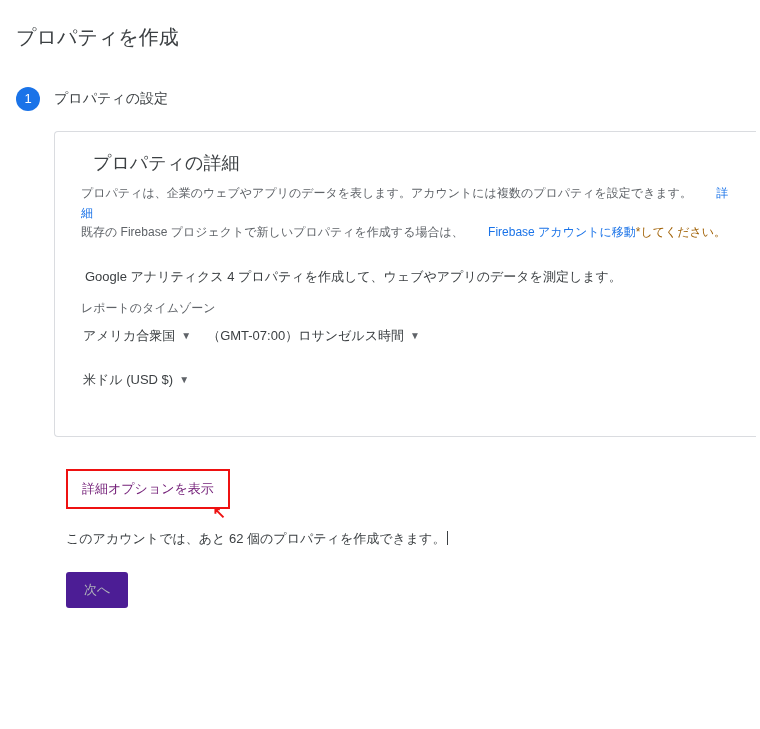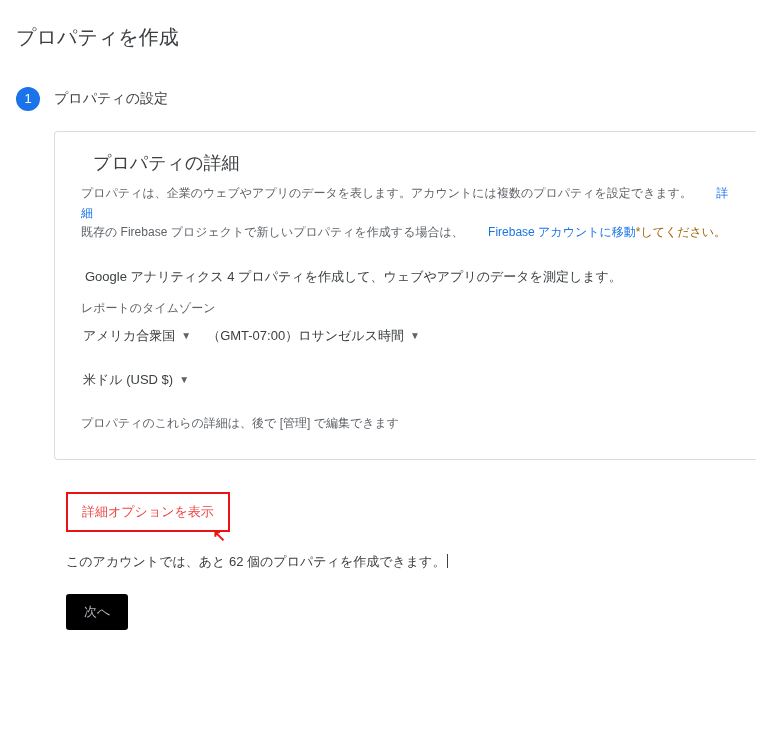--- a/index.html
+++ b/index.html
@@ -90,21 +90,21 @@
   .row-inline { display: flex; gap: 12px; align-items: center; margin-top: 2px; }
   .note { font-size: 12px; color: #5f6368; margin-top: 20px; }
   .adv-link-wrap {
     display: inline-block;
     border: 2px solid #e11;
     padding: 8px 14px;
     margin: 12px 0 2px 12px;
     position: relative;
   }
   .adv-link {
-    color: #ef4444;
+    color: #701a75;
     font-size: 13px;
     cursor: pointer;
   }
   .cursor-arrow {
     position: absolute;
     right: 2px;
     bottom: -14px;
     color: #e11;
     font-size: 16px;
     font-weight: bold;
@@ -118,21 +118,21 @@
   .quota .caret-bar {
     display: inline-block;
     width: 1px;
     height: 14px;
     background: #3c4043;
     vertical-align: -2px;
     margin-left: 2px;
   }
   .next-btn {
     display: inline-block;
-    background: #000000;
+    background: #4c1d95;
     color: #b0b4ba;
     padding: 8px 18px;
     font-size: 13px;
     border-radius: 3px;
     margin-left: 12px;
     cursor: default;
   }
 </style>
 </head>
 <body>
@@ -173,21 +173,20 @@
         </div>
       </div>
 
       <div class="field-group">
         <div class="dropdown">
           <span>米ドル (USD $)</span>
           <span class="caret">▼</span>
         </div>
       </div>
 
-      <div class="note">プロパティのこれらの詳細は、後で [管理] で編集できます</div>
     </div>
 
     <div class="adv-link-wrap">
       <span class="adv-link">詳細オプションを表示</span>
       <span class="cursor-arrow">↖</span>
     </div>
 
     <div class="quota">
       <span>このアカウントでは、あと </span><span>62</span><span> 個のプロパティを作成できます。</span><span class="caret-bar"></span>
     </div>

